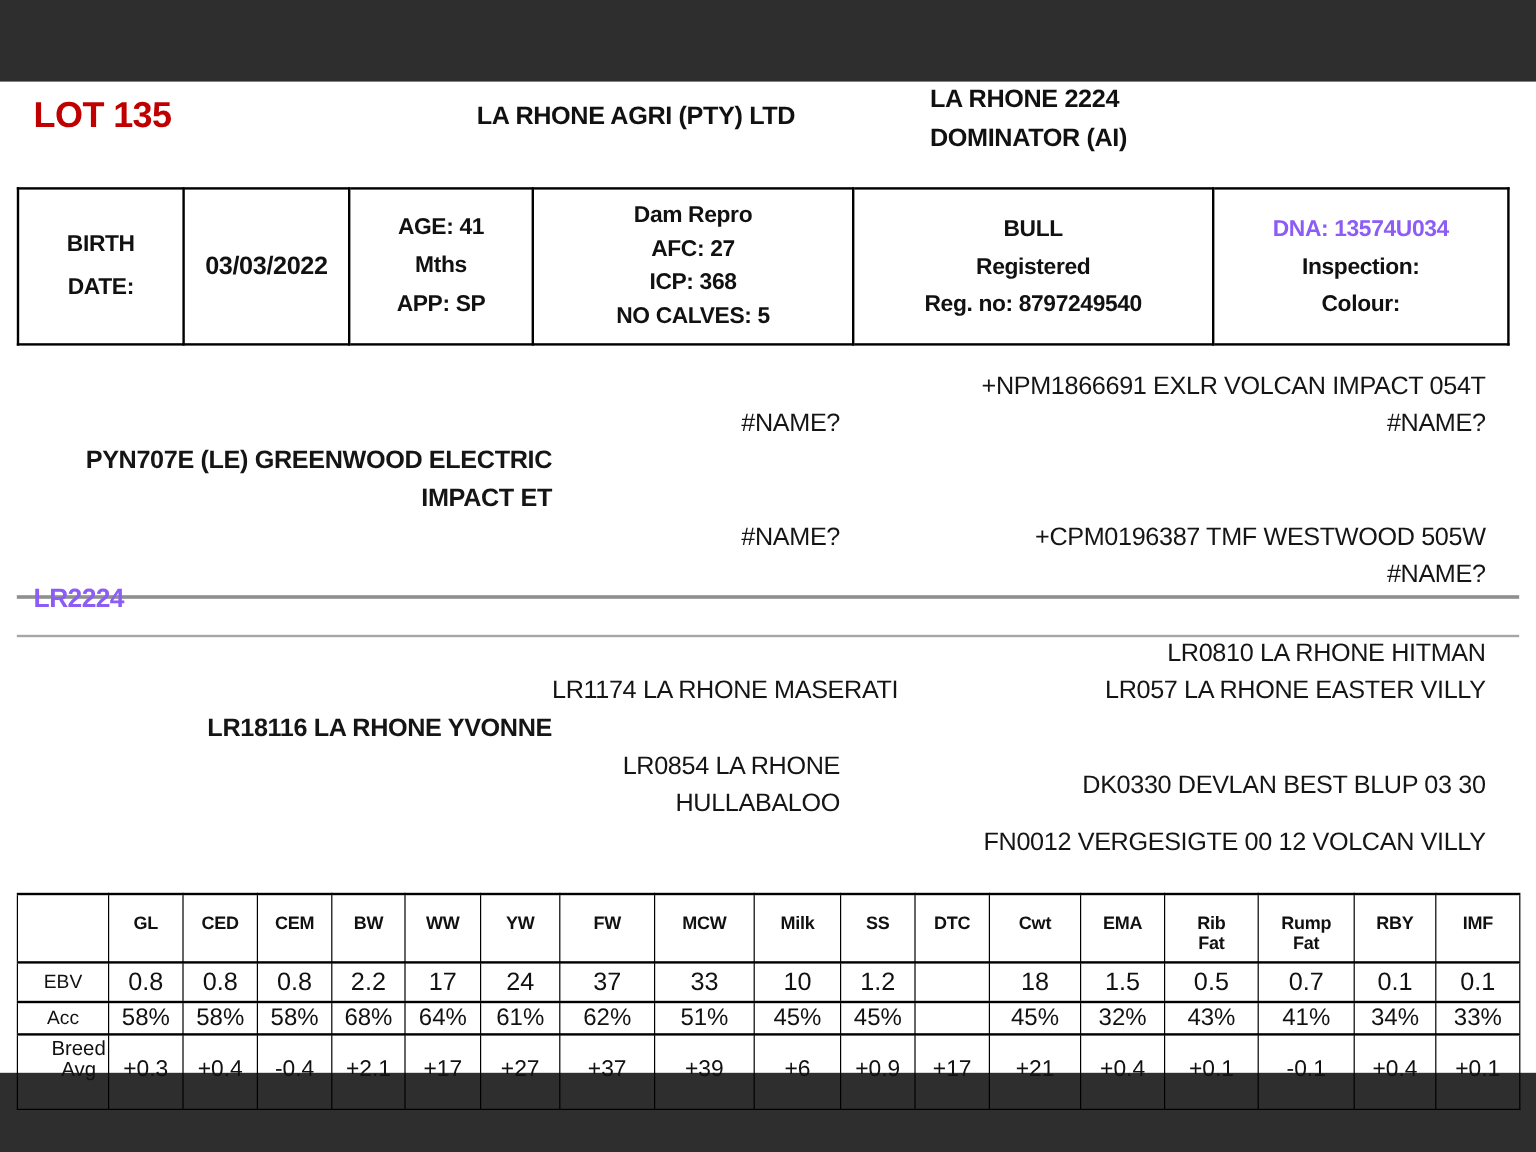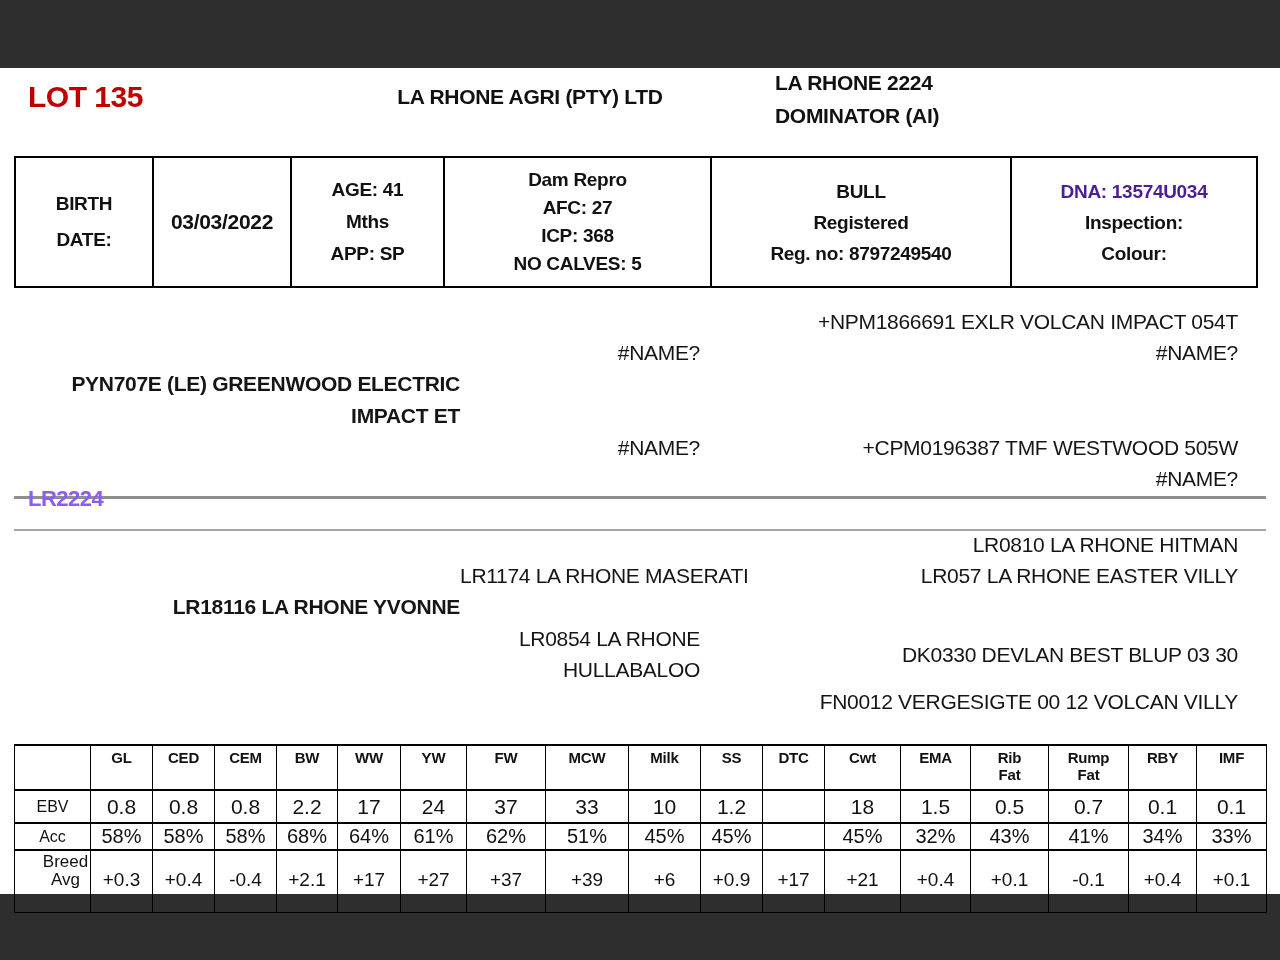--- a/index.html
+++ b/index.html
@@ -24,38 +24,38 @@
   
   #info-table{position:absolute;left:14px;top:156px;border-collapse:collapse;table-layout:fixed;}
   #info-table td{border:2px solid #000;height:128px;vertical-align:middle;text-align:center;
     font-weight:bold;font-size:19px;letter-spacing:-0.3px;padding:0 4px;}
   #info-table td.c1{line-height:36px;}
   #info-table td.c2{font-size:21px;}
   #info-table td.c3{line-height:32px;}
   #info-table td.c4{line-height:28px;font-size:19px;}
   #info-table td.c5{line-height:31px;}
   #info-table td.c6{line-height:31px;}
-  .red-text{color:#4c1d95;}
+  .red-text{color:#8b5cf6;}
 
   
   .ped{position:absolute;font-size:21px;letter-spacing:-0.3px;white-space:nowrap;color:#151515;}
   .ped.col1{left:14px;width:446px;text-align:right;}
   .ped.col2{left:460px;width:240px;text-align:right;}
   .ped.col3{left:710px;width:528px;text-align:right;}
   .ped-bold{font-weight:bold;}
   .rule{position:absolute;left:14px;width:1252px;}
   #rule-top{top:496px;height:3px;background:#8f8f8f;}
   #rule-bottom{top:529px;height:2px;background:#a6a6a6;}
   #animal-id{position:absolute;left:28px;top:486px;font-size:22px;font-weight:bold;
     color:#8b5cf6;letter-spacing:-0.5px;}
 
   
   #ebv-table{position:absolute;left:14px;top:744px;border-collapse:collapse;table-layout:fixed;}
   #ebv-table th,#ebv-table td{border:1.5px solid #000;text-align:center;padding:0;}
-  #ebv-table thead th{height:40px;vertical-align:top;padding-top:3px;
+  #ebv-table thead th{height:40px;vertical-align:top;padding-top:15px;
     font-size:15px;font-weight:bold;line-height:17px;letter-spacing:-0.2px;}
   #ebv-table th.row-label{font-weight:normal;font-size:16px;line-height:18px;}
   #ebv-table tr{border-top:2px solid #000;}
   #ebv-table tr.row-ebv td{height:31px;font-size:21px;vertical-align:middle;}
   #ebv-table tr.row-acc td{height:25px;font-size:20px;vertical-align:middle;}
   #ebv-table tr.row-breed_avg td{height:43px;font-size:19px;vertical-align:top;padding-top:18px;}
   #ebv-table tr.row-breed_avg th{vertical-align:top;padding-top:2px;font-size:17px;padding-left:26px;}
 </style>
 </head>
 <body>

